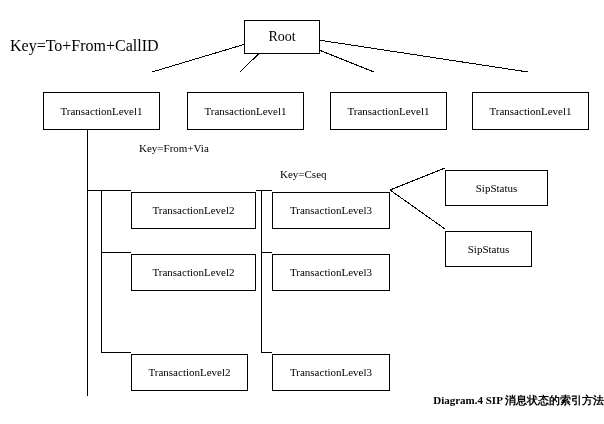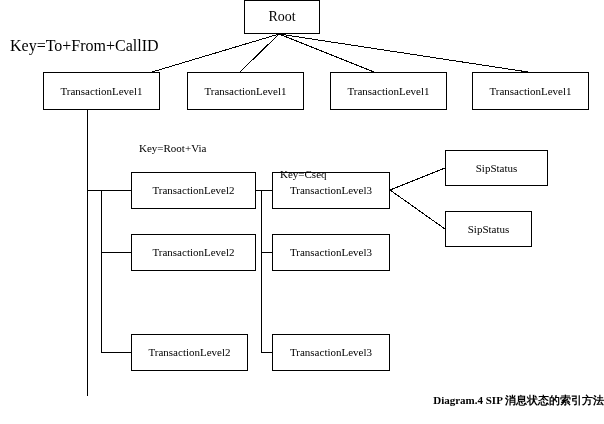--- a/index.html
+++ b/index.html
@@ -28,20 +28,21 @@
     position: absolute;
     box-sizing: border-box;
     border: 1px solid #000000;
     background: #ffffff;
     display: flex;
     align-items: center;
     justify-content: center;
     font-family: "Liberation Serif", serif;
     color: #000000;
     white-space: nowrap;
+    margin-top: 20px;
   }
   .node-label {
     line-height: 1;
   }
   .free-label {
     position: absolute;
     font-family: "Liberation Serif", serif;
     color: #000000;
     white-space: nowrap;
     line-height: 1;
@@ -125,18 +126,18 @@
   </div>
 
   <div class="node-box" style="left:445px; top:150px; width:103px; height:36px; font-size:11px;">
     <span class="node-label">SipStatus</span>
   </div>
   <div class="node-box" style="left:445px; top:211px; width:87px; height:36px; font-size:11px;">
     <span class="node-label">SipStatus</span>
   </div>
 
   <div class="free-label" style="left:10px; top:38px; font-size:16px;">Key=To+From+CallID</div>
-  <div class="free-label" style="left:139px; top:143px; font-size:11px;">Key=Root+Via</div>
+  <div class="free-label" style="left:139px; top:143px; font-size:11px;">Key=From+Via</div>
   <div class="free-label" style="left:280px; top:143px; font-size:11px;margin-top:26px;">Key=Cseq</div>
 
   <div class="caption" style="left:0px; top:395px; width:604px; text-align:right; font-size:11px;">Diagram.4 SIP 消息状态的索引方法</div>
 
 </div>
 
 </body></html>

